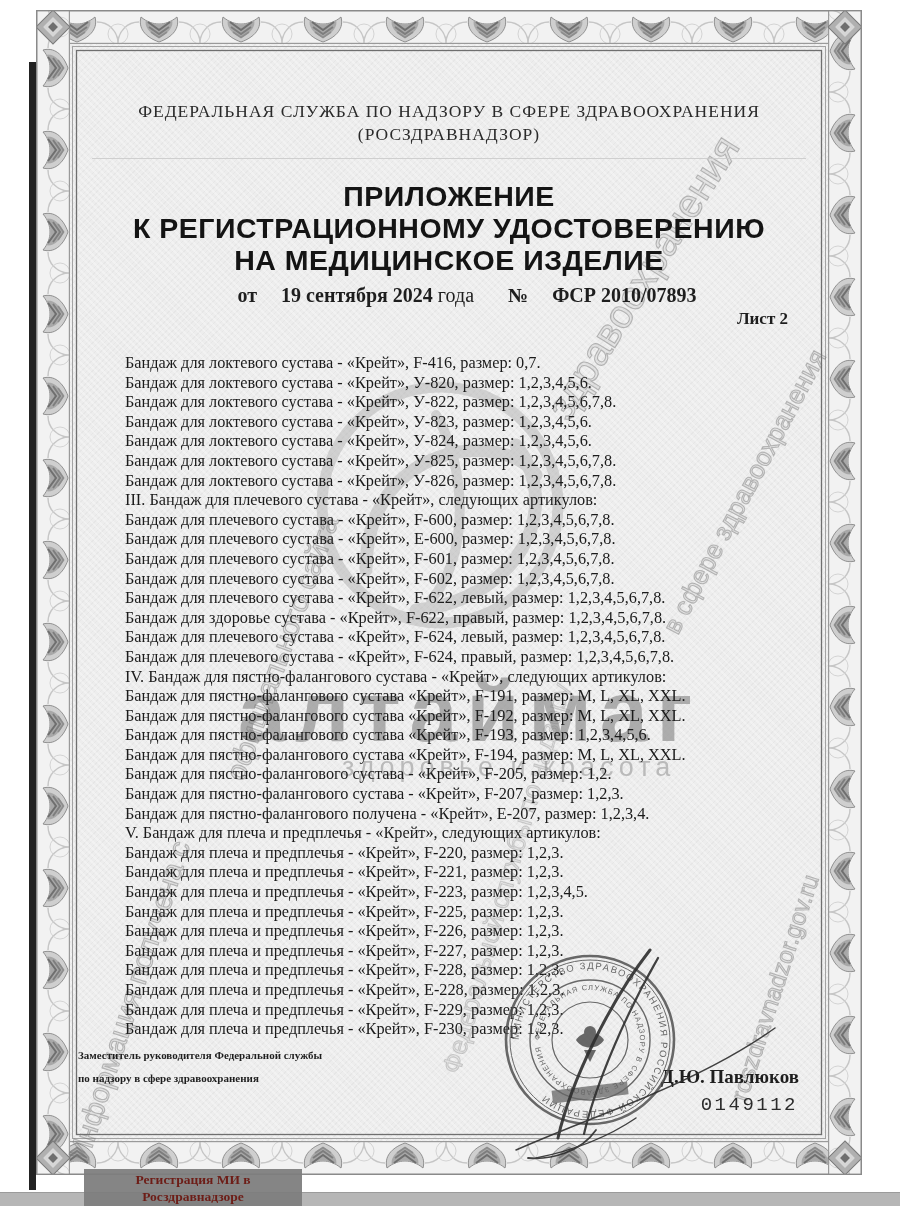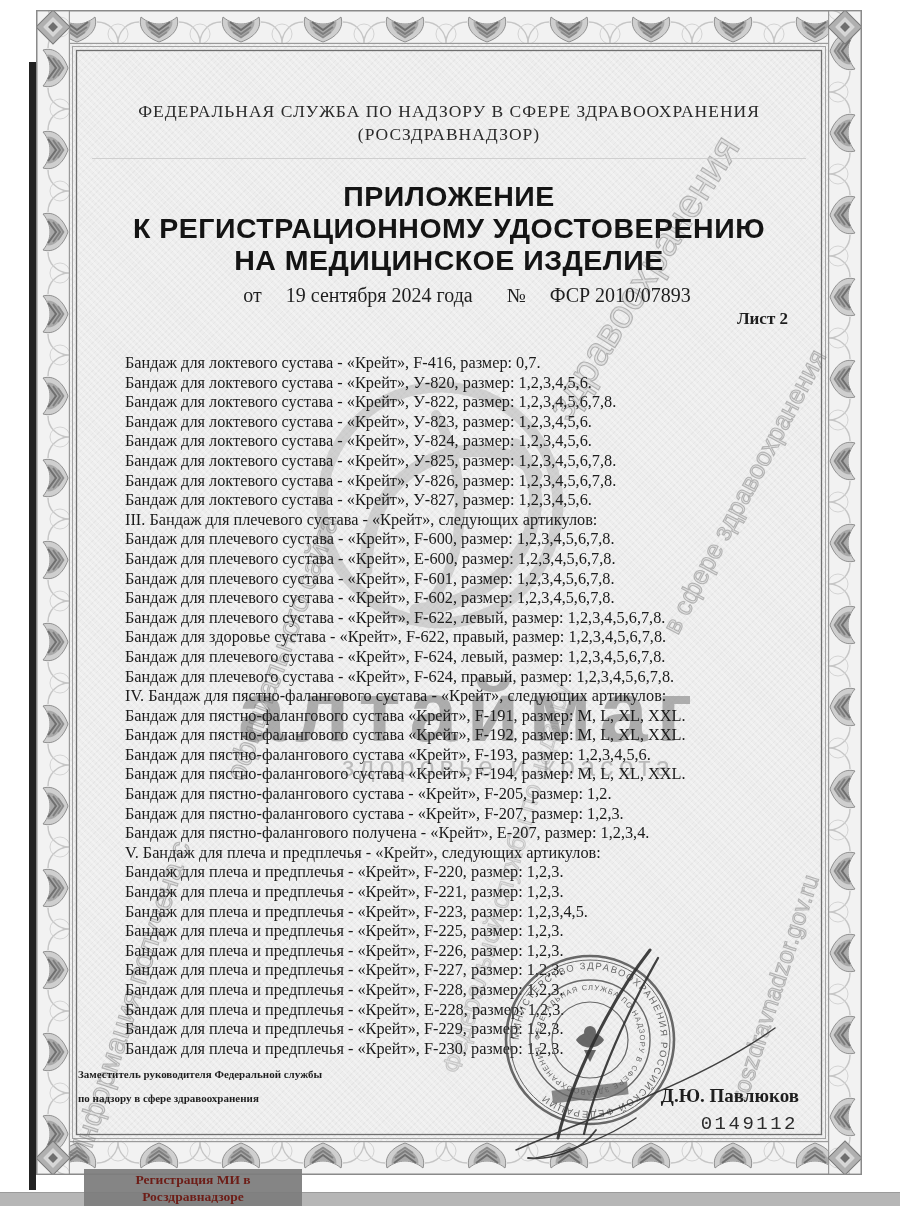--- a/index.html
+++ b/index.html
@@ -48,21 +48,21 @@
     position:absolute;left:42px;top:42px;width:742px;height:1081px;z-index:3;
     box-sizing:border-box;padding-top:48px;
   }
   .agency{ text-align:center;font-size:17.5px;line-height:23px;letter-spacing:1px;color:#2a2a2a;}
   .hairline{position:absolute;left:14px;right:14px;top:106px;height:1px;background:#c9c9c9;opacity:.85;}
   .doc-title{
     margin-top:34px;text-align:center;font-family:"Liberation Sans",sans-serif;
     font-weight:bold;font-size:28.5px;line-height:32px;letter-spacing:.5px;color:#141414;
   }
   .date-row{margin-top:8px;text-align:center;font-size:20px;transform:translateX(18px);}
-  .date-row .b{font-weight:normal;}
+  .date-row .b{font-weight:bold;}
   .date-row .sp{display:inline-block;width:24px;}
   .date-row .sp2{display:inline-block;width:14px;}
   .sheet{margin-top:2px;text-align:right;padding-right:32px;font-weight:bold;font-size:17px;}
   .list{margin-top:24px;padding-left:47px;font-size:16.3px;line-height:19.6px;color:#1b1b1b;}
   .sig-row{margin-top:5px;display:flex;align-items:flex-end;font-weight:bold;}
   .sig-role{font-size:11px;line-height:23.5px;width:480px;}
   .sig-name{flex:1;text-align:right;padding-right:21px;font-size:19px;padding-bottom:3px;}
   .serial{margin-top:3px;text-align:right;padding-right:22px;
     font-family:"Liberation Mono",monospace;font-size:19px;letter-spacing:2.5px;color:#2b2b2b;}
 
@@ -173,21 +173,20 @@
       </div>
       <div class="sheet">Лист 2</div>
       <div class="list">
           <div>Бандаж для локтевого сустава - «Крейт», F-416, размер: 0,7.</div>
           <div>Бандаж для локтевого сустава - «Крейт», У-820, размер: 1,2,3,4,5,6.</div>
           <div>Бандаж для локтевого сустава - «Крейт», У-822, размер: 1,2,3,4,5,6,7,8.</div>
           <div>Бандаж для локтевого сустава - «Крейт», У-823, размер: 1,2,3,4,5,6.</div>
           <div>Бандаж для локтевого сустава - «Крейт», У-824, размер: 1,2,3,4,5,6.</div>
           <div>Бандаж для локтевого сустава - «Крейт», У-825, размер: 1,2,3,4,5,6,7,8.</div>
           <div>Бандаж для локтевого сустава - «Крейт», У-826, размер: 1,2,3,4,5,6,7,8.</div>
-          <div>Бандаж для локтевого сустава - «Крейт», У-827, размер: 1,2,3,4,5,6.</div>
           <div>III. Бандаж для плечевого сустава - «Крейт», следующих артикулов:</div>
           <div>Бандаж для плечевого сустава - «Крейт», F-600, размер: 1,2,3,4,5,6,7,8.</div>
           <div>Бандаж для плечевого сустава - «Крейт», E-600, размер: 1,2,3,4,5,6,7,8.</div>
           <div>Бандаж для плечевого сустава - «Крейт», F-601, размер: 1,2,3,4,5,6,7,8.</div>
           <div>Бандаж для плечевого сустава - «Крейт», F-602, размер: 1,2,3,4,5,6,7,8.</div>
           <div>Бандаж для плечевого сустава - «Крейт», F-622, левый, размер: 1,2,3,4,5,6,7,8.</div>
           <div>Бандаж для здоровье сустава - «Крейт», F-622, правый, размер: 1,2,3,4,5,6,7,8.</div>
           <div>Бандаж для плечевого сустава - «Крейт», F-624, левый, размер: 1,2,3,4,5,6,7,8.</div>
           <div>Бандаж для плечевого сустава - «Крейт», F-624, правый, размер: 1,2,3,4,5,6,7,8.</div>
           <div>IV. Бандаж для пястно-фалангового сустава - «Крейт», следующих артикулов:</div>

